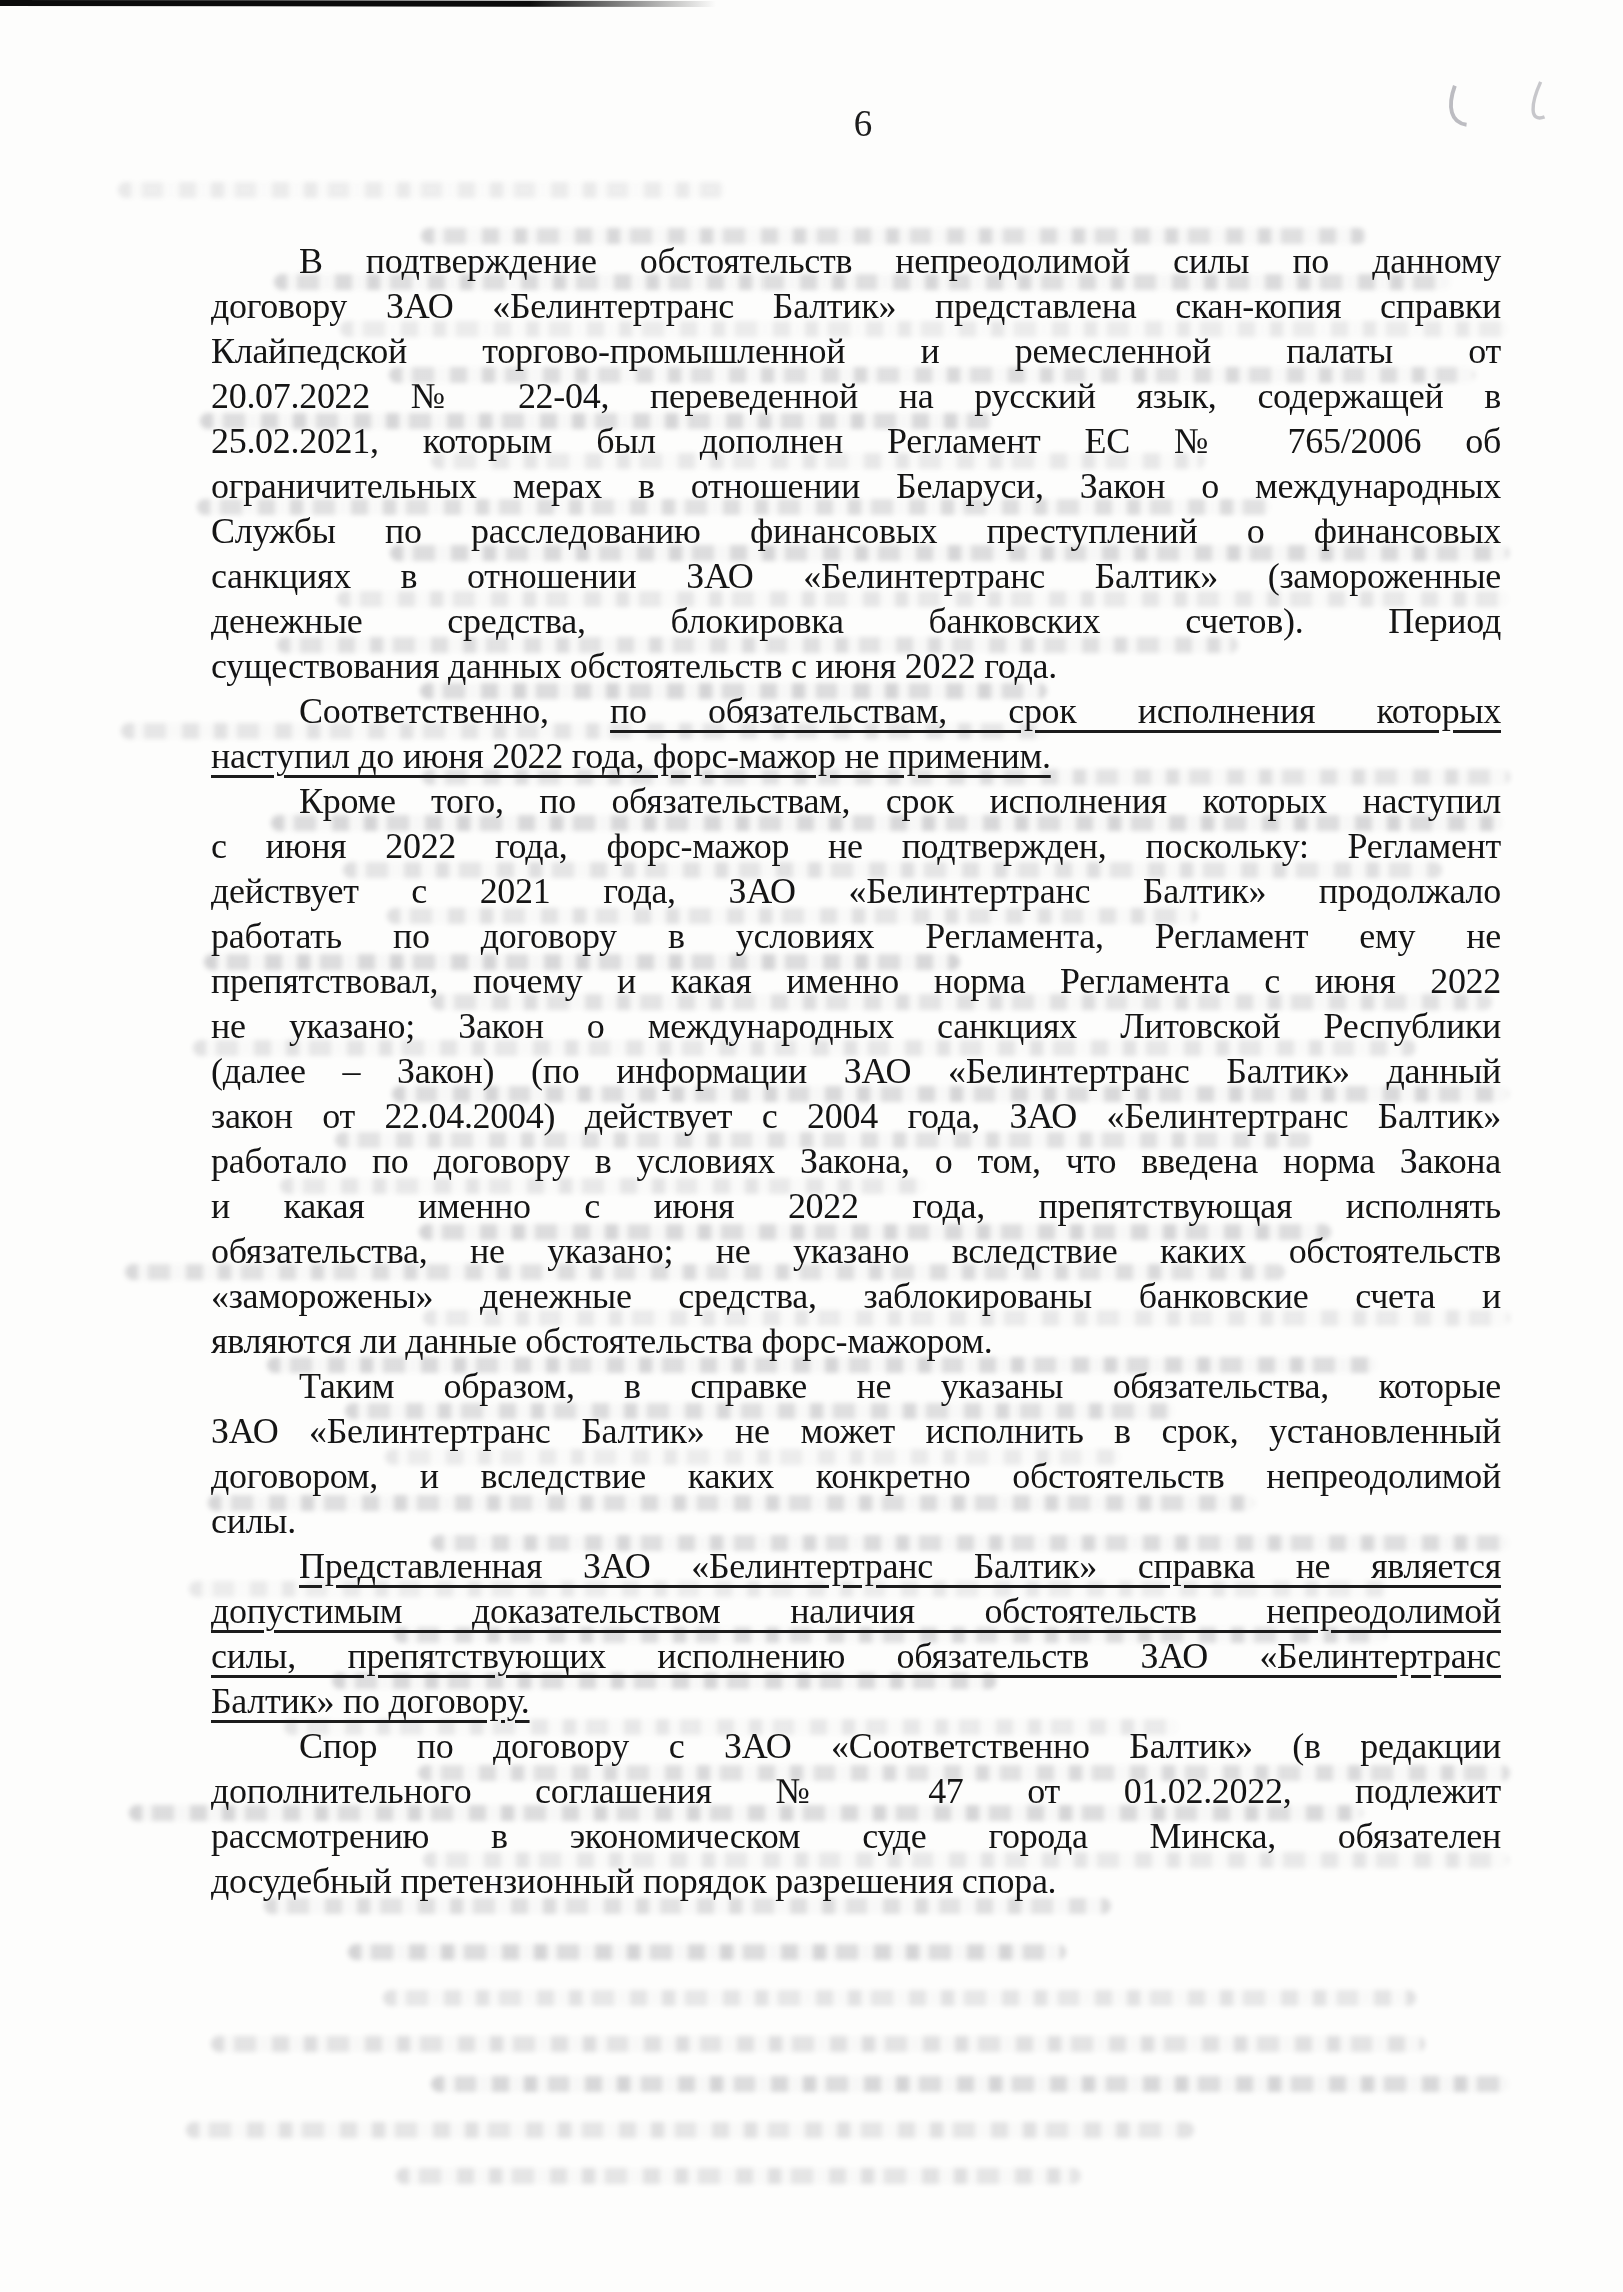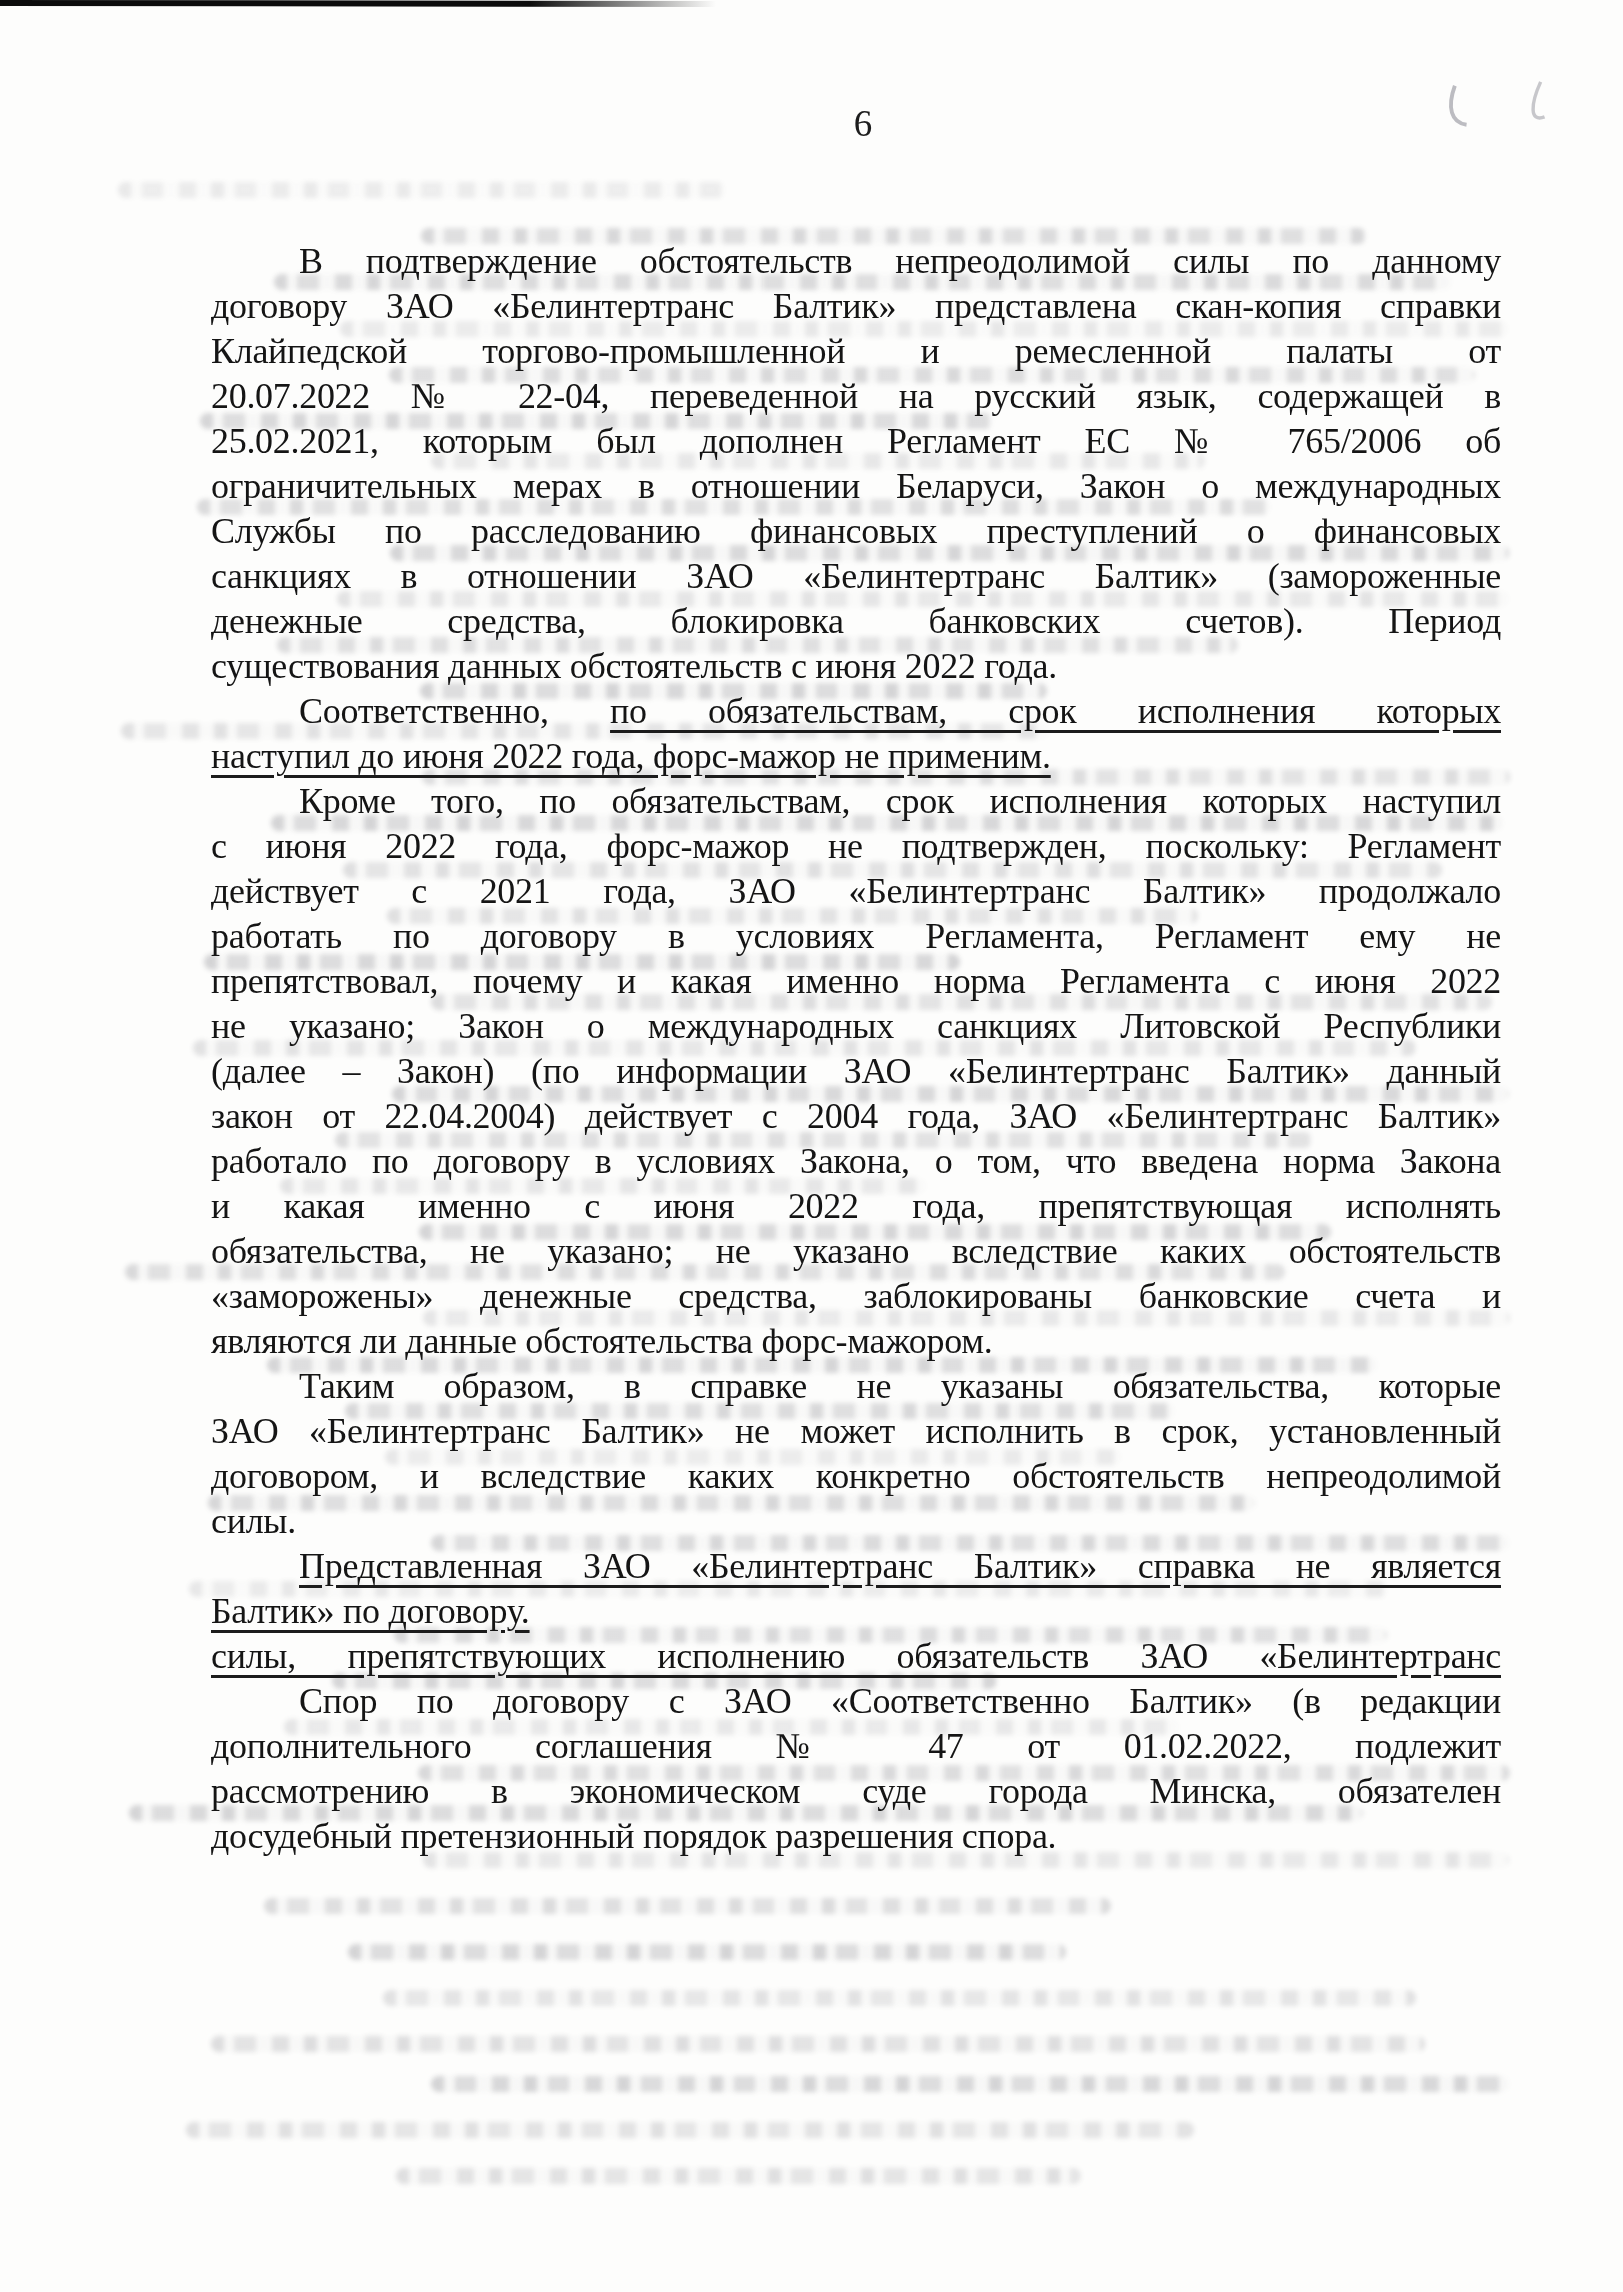--- a/index.html
+++ b/index.html
@@ -171,22 +171,23 @@
     <div class="line">обязательства, не указано; не указано вследствие каких обстоятельств</div>
     <div class="line">«заморожены» денежные средства, заблокированы банковские счета и</div>
     <div class="line last">являются ли данные обстоятельства форс-мажором.</div>
 
     <div class="line indent">Таким образом, в справке не указаны обязательства, которые</div>
     <div class="line">ЗАО «Белинтертранс Балтик» не может исполнить в срок, установленный</div>
     <div class="line">договором, и вследствие каких конкретно обстоятельств непреодолимой</div>
     <div class="line last">силы.</div>
 
     <div class="line ul indent">Представленная ЗАО «Белинтертранс Балтик» справка не является</div>
+    <div class="line ul">допустимым доказательством наличия обстоятельств непреодолимой</div>
+    <div class="line ul">силы, препятствующих исполнению обязательств ЗАО «Белинтертранс</div>
     <div class="line ul last">Балтик» по договору.</div>
-    <div class="line ul">силы, препятствующих исполнению обязательств ЗАО «Белинтертранс</div>
 
     <div class="line indent">Спор по договору с ЗАО «Соответственно Балтик» (в редакции</div>
     <div class="line">дополнительного соглашения № 47 от 01.02.2022, подлежит</div>
     <div class="line">рассмотрению в экономическом суде города Минска, обязателен</div>
     <div class="line last">досудебный претензионный порядок разрешения спора.</div>
 
   </main>
 </div>
 
 

